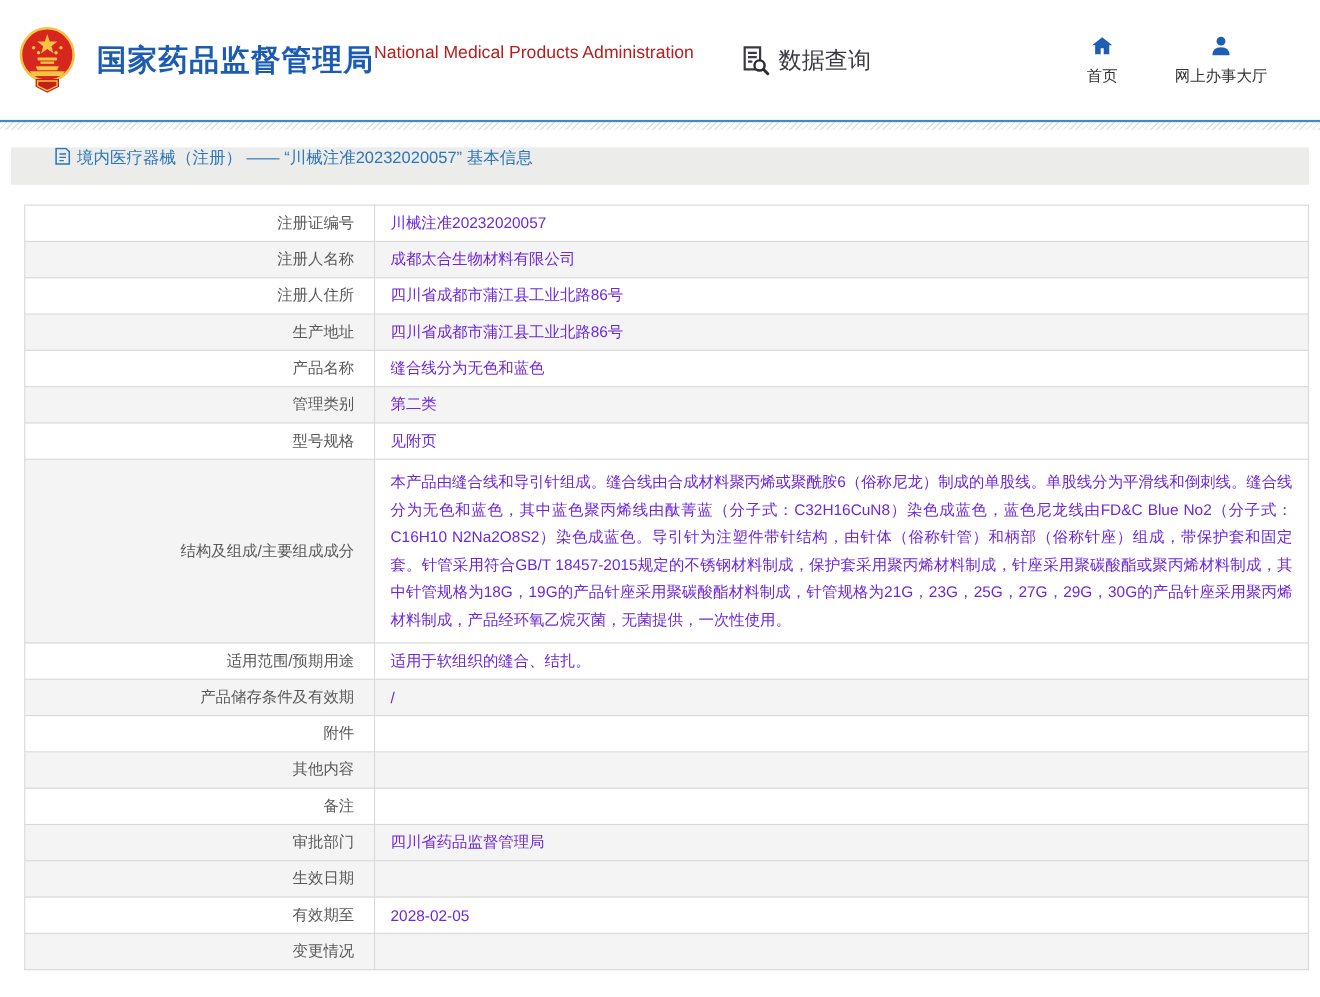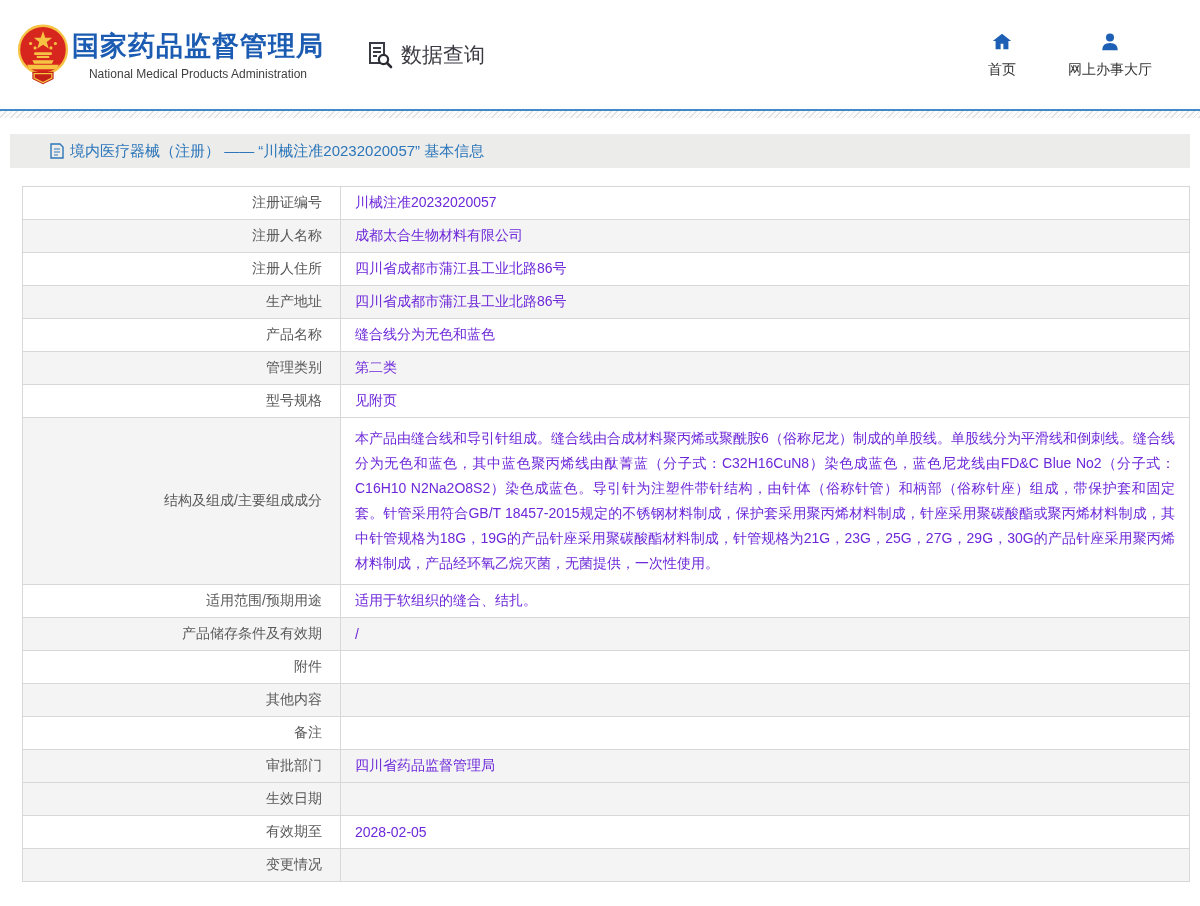--- a/index.html
+++ b/index.html
@@ -5,34 +5,34 @@
   * { margin:0; padding:0; box-sizing:border-box; }
   html,body { width:1200px; height:906px; overflow:hidden; background:#fff;
               font-family:"Liberation Sans","DejaVu Sans",sans-serif; }
 
   
   .header { position:relative; height:111px; background:#fff;
             border-bottom:2px solid #4287c6; display:flex; align-items:center; }
   .hatch { height:7px; width:100%;
            background:repeating-linear-gradient(135deg,#e2e2e2 0 1px,#fbfbfb 1px 4px); }
   .emblem { margin-left:14px; width:58px; height:62px; flex:0 0 auto; cursor:pointer; }
-  .brand { display:flex; flex-direction:column; cursor:pointer;align-items:center; }
+  .brand { margin-left:16px; display:flex; flex-direction:row; cursor:pointer; }
   .brand-cn { font-size:27px; font-weight:bold; color:#1b5cb2; letter-spacing:1px; }
-  .brand-en { font-size:12px; color:#404040; margin-top:3px; }
+  .brand-en { font-size:16px; color:#b91c1c; margin-top:3px; }
   .datasearch { margin-left:40px; display:flex; align-items:center; gap:7px; cursor:pointer; }
   .datasearch-label { font-size:21px; color:#3a3a42; }
   .header-spacer { flex:1; }
   .nav { display:flex; gap:52px; margin-right:48px;justify-content:space-between; }
   .nav-item { display:flex; flex-direction:column; align-items:center; cursor:pointer; }
   .nav-item svg { width:22px; height:22px; }
   .nav-label { font-size:14px; color:#333; margin-top:8px; white-space:nowrap; }
 
   
   .title-bar { margin:16px 10px 0 10px; height:34px; background:#ececeb;
-               display:flex; align-items:center; padding-left:40px; }
+               display:flex; padding-left:40px; }
   .title-bar svg { width:14px; height:16px; flex:0 0 auto; }
   .title-text { font-size:15px; color:#2c76b9; margin-left:6px; }
 
   
   .reg-table { margin:18px 10px 0 22px; width:1168px; border-collapse:collapse;
                font-size:14px; table-layout:fixed; }
   .reg-table td { border:1px solid #d8d8d8; height:33px; vertical-align:middle; }
   .label-cell { width:318px; text-align:right; padding:0 18px 0 8px; color:#595959; }
   .value-cell { padding:0 10px 0 14px; color:#6d28d9;margin-top:20px; }
   tr.alt td { background:#f4f4f4; }

